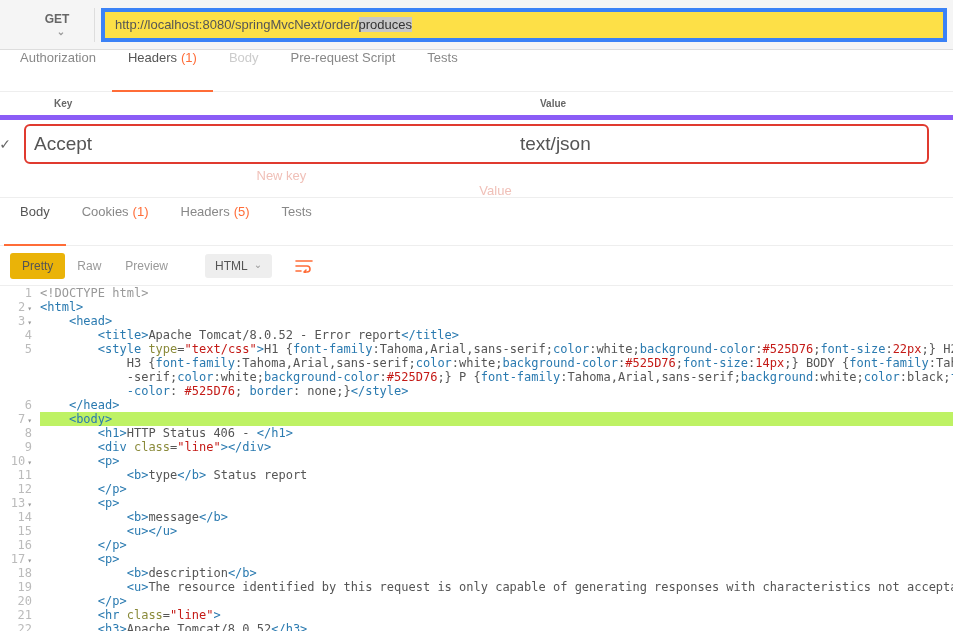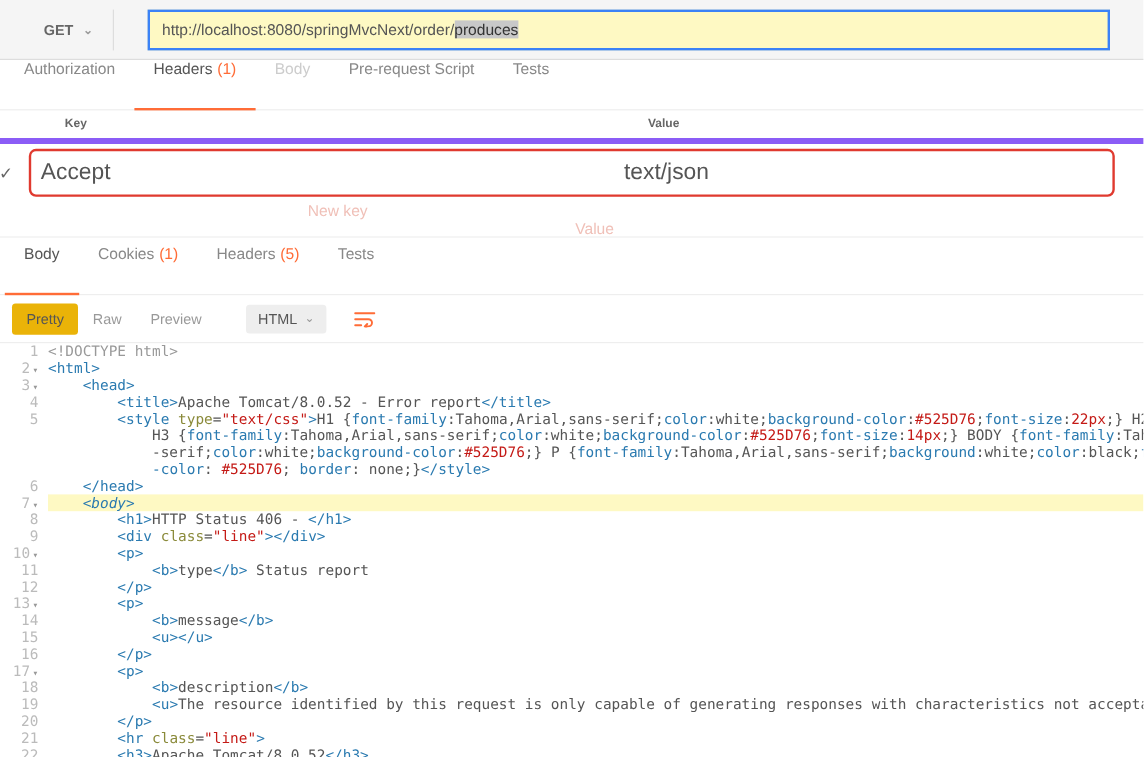--- a/index.html
+++ b/index.html
@@ -1,20 +1,20 @@
 <!DOCTYPE html>
 <html><head>
 <meta charset="utf-8">
 <style>
 * { box-sizing: border-box; margin: 0; padding: 0; }
 body { font-family: -apple-system, BlinkMacSystemFont, "Segoe UI", Arial, sans-serif; font-size: 13px; color: #555; background: #fff; width: 953px; }
 .topbar { background: #f5f5f5; border-bottom: 1px solid #ddd; display: flex; align-items: center; height: 50px; }
-.method-sel { margin-left: 20px; width: 75px; height: 34px; display: flex; align-items: center; justify-content: center; color: #666; font-weight: 600; font-size: 12px; border-right: 1px solid #ddd; }
+.method-sel { margin-left: 20px; width: 75px; height: 34px; display: flex; align-items: center; justify-content: center; color: #666; font-weight: 600; font-size: 12px; border-right: 1px solid #ddd; flex-direction: column; }
 .method-sel .chev { margin-left: 8px; font-size: 10px; color: #999; }
-.url-box { flex: 1; margin: 0 28px; height: 34px; background: #fef9c3; border: 2px solid #3b82f6; display: flex; align-items: center; padding: 0 10px; font-size: 13px; color: #555; }
+.url-box { flex: 1; margin: 0 6px; height: 34px; background: #fde047; border: 4px solid #3b82f6; display: flex; align-items: center; padding: 0 10px; font-size: 13px; color: #555; }
 .url-box .hl { background: #c8c8c8; color: #333; }
 .req-tabs { display: flex; border-bottom: 1px solid #eee; height: 42px; align-items: center; padding: 0 4px; }
 .req-tab { padding: 0 16px; height: 42px; display: flex; align-items: flex-start; color: #888; font-size: 13px; cursor: pointer; }
 .req-tab.active { color: #555; border-bottom: 2px solid #ff6c37; }
 .req-tab.disabled { color: #ccc; }
 .req-tab .count { color: #ff6c37; margin-left: 4px; }
 .kv-header { display: flex; border-bottom: 5px solid #8b5cf6; height: 28px; align-items: center; font-size: 10px; font-weight: 600; color: #666; padding-left: 46px; }
 .kv-col-key { width: 486px; padding-left: 8px; }
 .kv-col-val { flex: 1; padding-left: 8px; }
 .kv-rows-box { border: 2px solid #e03a2f; border-radius: 6px; margin: 4px 24px 4px 24px; }
@@ -33,21 +33,21 @@
 .fmt-btn.active { background: #eab308; color: #555; border-radius: 3px; }
 .fmt-sel { margin-left: 25px; padding: 5px 10px; background: #eee; color: #555; font-size: 12px; border-radius: 3px; display: flex; }
 .fmt-sel .chev { margin-left: 6px; font-size: 10px; color: #999; }
 .wrap-ico { margin-left: 18px; width: 28px; height: 26px; display: flex; align-items: center; justify-content: center; color: #ff6c37; font-size: 18px; }
 .code-area { display: flex; font-family: "Consolas", monospace; font-size: 12px; line-height: 14px; }
 .gutter { width: 40px; text-align: right; color: #bbb; padding-right: 8px; user-select: none; }
 .gutter div { height: 14px; }
 .gutter .fold::after { content: "▾"; font-size: 8px; margin-left: 2px; color: #999; }
 .codebody { flex: 1; white-space: pre; overflow: hidden; }
 .codebody .ln { height: 14px; }
-.codebody .ln.hl-line { background: #fef9c3; font-style: italic; }
+.codebody .ln.hl-line { background: #bef264; }
 .t-doctype { color: #999; }
 .t-tag { color: #2a7ab0; }
 .t-attr { color: #8a8a3a; }
 .t-str { color: #c41a16; }
 .t-css-prop { color: #2a7ab0; }
 .t-css-val { color: #c41a16; }
 </style>
 </head>
 <body>
 

